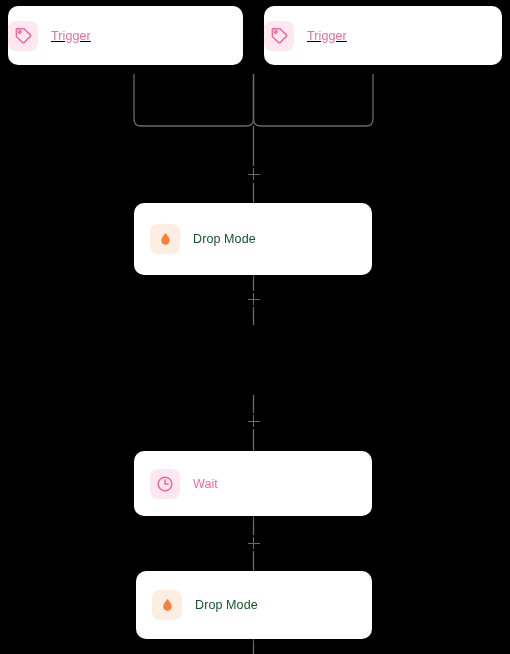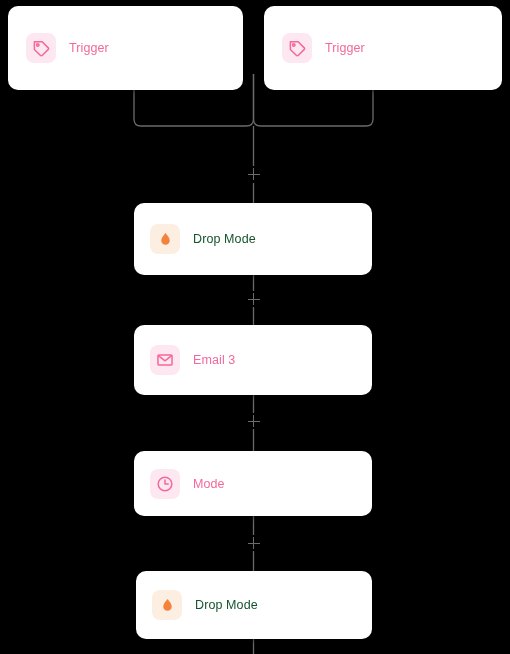--- a/index.html
+++ b/index.html
@@ -83,22 +83,22 @@
     font-size: 12.5px;
     letter-spacing: 0.1px;
     white-space: nowrap;
   }
   .label-pink   { color: #f4689b; }
   .label-orange { color: #14532d; }
 
   
   .trigger-card {
     top: 6px;
-    height: 84px;
-    padding-left: 18px;
+    height: 59px;
+    text-decoration: underline;
   }
   #trigger-1 { left: 8px;   width: 235px; }
   #trigger-2 { left: 264px; width: 238px; }
 
   
   #node-drop-1  { left: 134px; top: 203px; width: 238px; height: 72px; padding-left: 16px; }
   #node-email-3 { left: 134px; top: 325px; width: 238px; height: 70px; padding-left: 16px; }
   #node-wait    { left: 134px; top: 451px; width: 238px; height: 65px; padding-left: 16px; }
   #node-drop-2  { left: 136px; top: 571px; width: 236px; height: 68px; padding-left: 16px; }
 </style>
@@ -161,38 +161,29 @@
 
   <div class="node" id="node-drop-1">
     <span class="node-icon icon-orange">
       <svg width="17" height="17" viewBox="0 0 24 24" fill="#f5823c">
         <path d="M12 2.8c-3 3.8-6 7.2-6 10.7a6 6 0 0 0 12 0c0-3.5-3-6.9-6-10.7z"></path>
       </svg>
     </span>
     <span class="node-label label-orange">Drop Mode</span>
   </div>
 
-  <div class="node" id="node-email-3">
-    <span class="node-icon icon-pink">
-      <svg width="18" height="18" viewBox="0 0 24 24" fill="none" stroke="#f4689b" stroke-width="2" stroke-linecap="round" stroke-linejoin="round">
-        <rect x="2.6" y="5.2" width="18.8" height="13.6" rx="1.6"></rect>
-        <path d="M3.2 6.2 12 13.1l8.8-6.9"></path>
-      </svg>
-    </span>
-    <span class="node-label label-pink">Email 3</span>
-  </div>
 
   <div class="node" id="node-wait">
     <span class="node-icon icon-pink">
       <svg width="18" height="18" viewBox="0 0 24 24" fill="none" stroke="#f4689b" stroke-width="2" stroke-linecap="round" stroke-linejoin="round">
         <circle cx="12" cy="12" r="9.1"></circle>
         <path d="M12 6.6V12h4.3"></path>
       </svg>
     </span>
-    <span class="node-label label-pink">Mode</span>
+    <span class="node-label label-pink">Wait</span>
   </div>
 
   <div class="node" id="node-drop-2">
     <span class="node-icon icon-orange">
       <svg width="17" height="17" viewBox="0 0 24 24" fill="#f5823c">
         <path d="M12 2.8c-3 3.8-6 7.2-6 10.7a6 6 0 0 0 12 0c0-3.5-3-6.9-6-10.7z"></path>
       </svg>
     </span>
     <span class="node-label label-orange">Drop Mode</span>
   </div>

